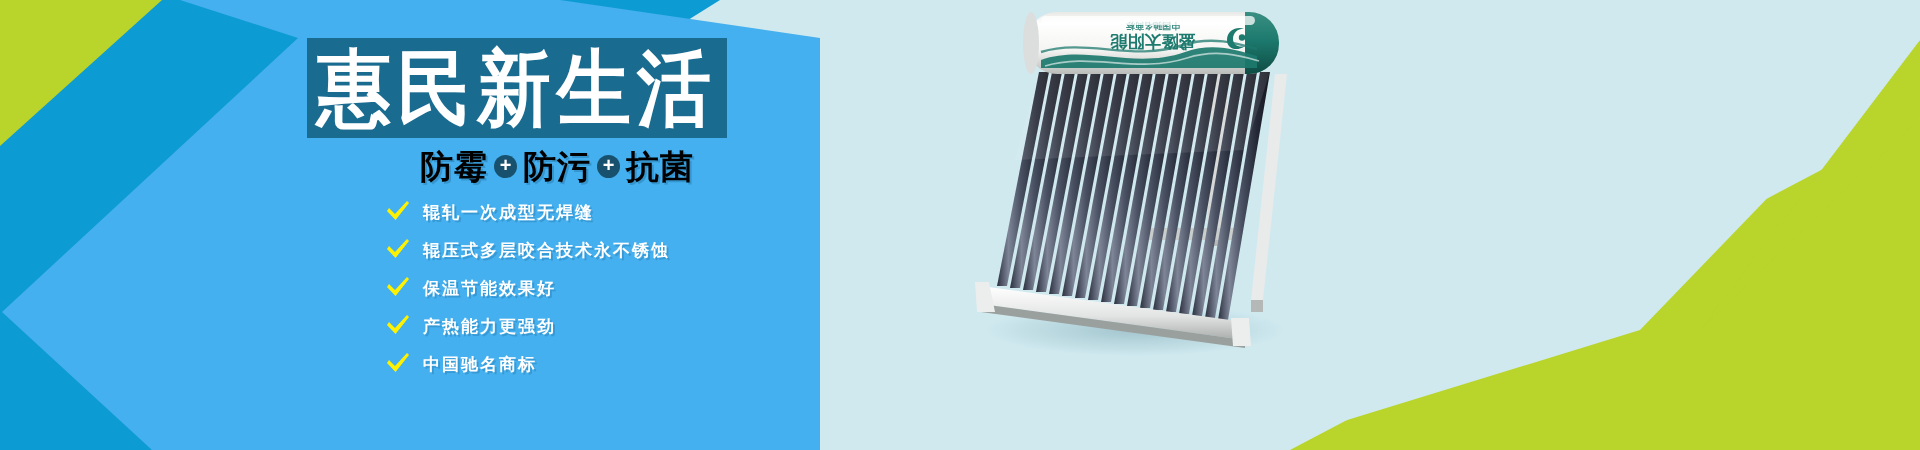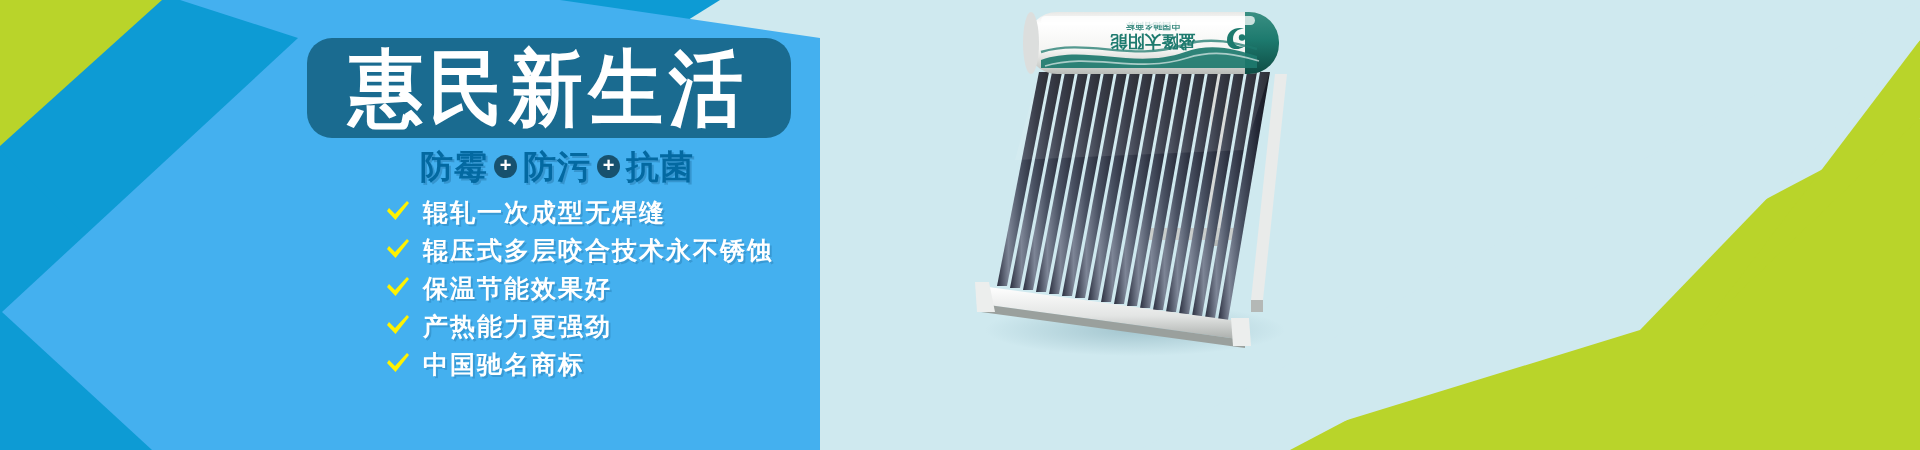--- a/index.html
+++ b/index.html
@@ -22,28 +22,27 @@
     inset: 0;
     width: 1920px;
     height: 450px;
   }
 
   
   .title-box {
     position: absolute;
     left: 307px;
     top: 38px;
-    width: 484px;
+    width: 420px;
     height: 100px;
     background: #1a6b90;
     display: flex;
     align-items: center;
     justify-content: center;
     box-sizing: border-box;
-    border-radius: 25px;
   }
   .title-text {
     color: #ffffff;
     font-size: 74px;
     font-weight: bold;
     letter-spacing: 6px;
     line-height: 1;
     white-space: nowrap;
     font-family: "DejaVu Sans", "Liberation Sans", sans-serif;
     transform: scaleY(1.12);
@@ -55,21 +54,21 @@
     left: 307px;
     top: 143px;
     width: 500px;
     height: 46px;
     display: flex;
     align-items: center;
     justify-content: center;
     gap: 6px;
   }
   .subtitle-word {
-    color: #0369a1;
+    color: #000000;
     font-size: 33px;
     font-weight: bold;
     letter-spacing: 1px;
     line-height: 1;
     text-shadow: 2px 2px 0 rgba(25,100,150,0.35);
     font-family: "DejaVu Sans", "Liberation Sans", sans-serif;
   }
   .plus-badge {
     width: 23px;
     height: 23px;
@@ -102,21 +101,21 @@
   }
   .check-icon {
     flex: 0 0 auto;
     width: 26px;
     height: 26px;
     margin-right: 12px;
     display: block;
   }
   .feature-label {
     color: #ffffff;
-    font-size: 25px;
+    font-size: 17px;
     font-weight: bold;
     letter-spacing: 2px;
     line-height: 1;
     white-space: nowrap;
     text-shadow: 2px 2px 0 rgba(25,100,150,0.30);
     font-family: "DejaVu Sans", "Liberation Sans", sans-serif;
   }
 
   
   .product {

